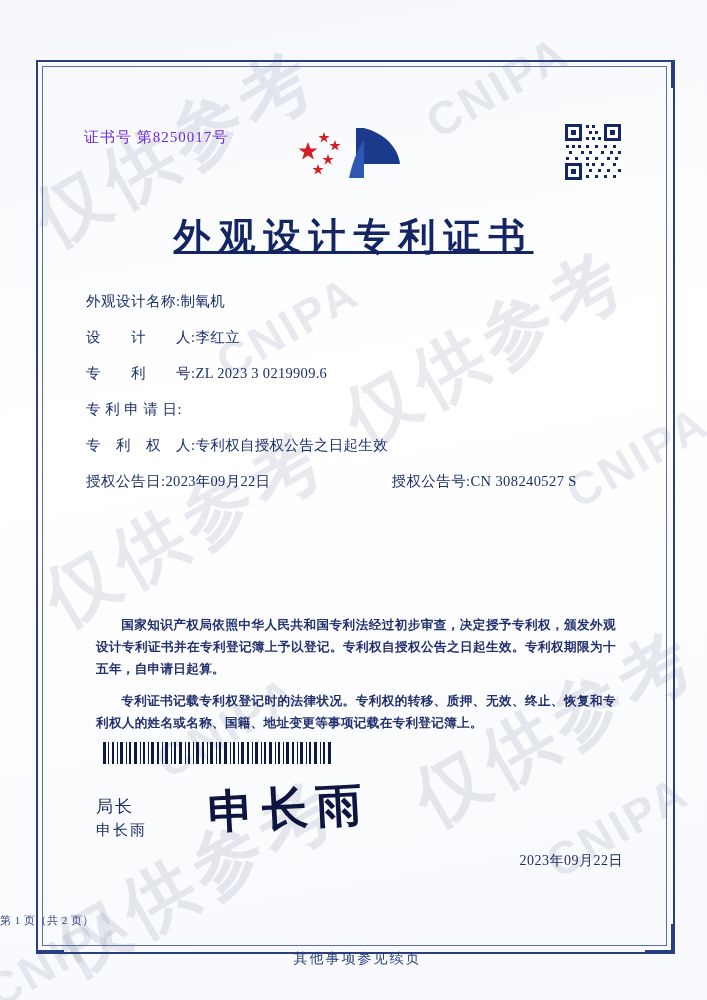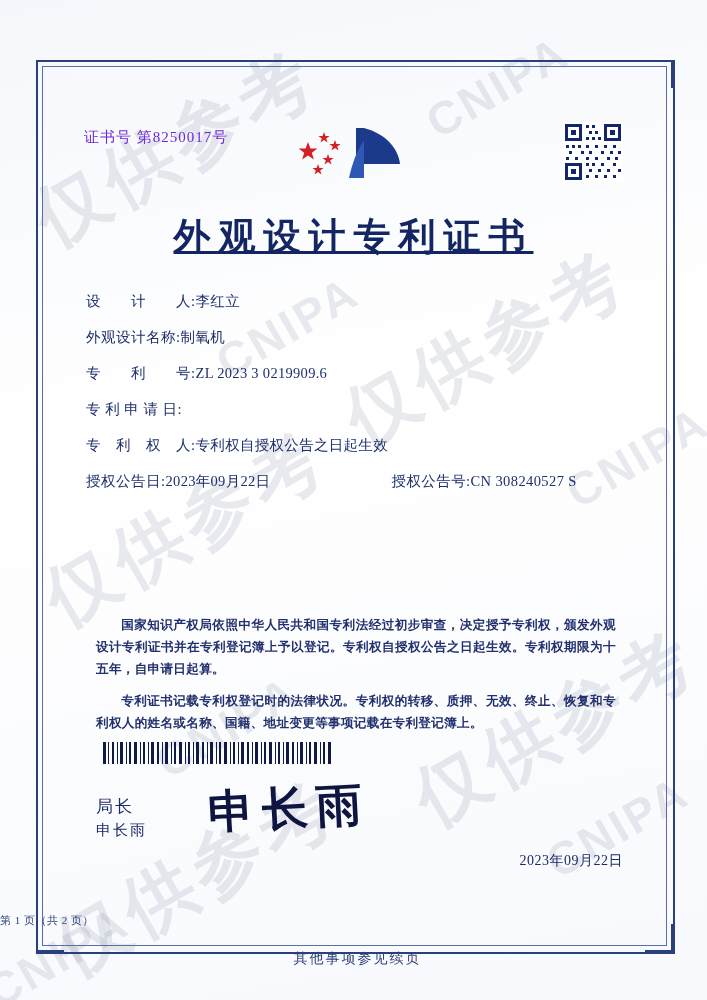--- a/index.html
+++ b/index.html
@@ -335,27 +335,27 @@
       <path d="M70 8 C92 14 104 28 106 44 L70 44 Z" fill="#1b3a8c"></path>
       <path d="M55 58 C58 44 63 30 70 20 L70 58 Z" fill="#2f58b5"></path>
     </svg>
   </div>
 
   <div class="cert-title">外观设计专利证书</div>
 
   <div class="fields">
 
     <div class="field-row">
+      <span class="field-label">外观设计名称:</span>
+      <span class="field-value">制氧机</span>
+    </div>
+
+    <div class="field-row">
       <span class="field-label">设　　计　　人:</span>
       <span class="field-value">李红立</span>
-    </div>
-
-    <div class="field-row">
-      <span class="field-label">外观设计名称:</span>
-      <span class="field-value">制氧机</span>
     </div>
 
     <div class="field-row">
       <span class="field-label">专　　利　　号:</span>
       <span class="field-value">ZL 2023 3 0219909.6</span>
     </div>
 
     <div class="field-row">
       <span class="field-label">专 利 申 请 日:</span>
     </div>

